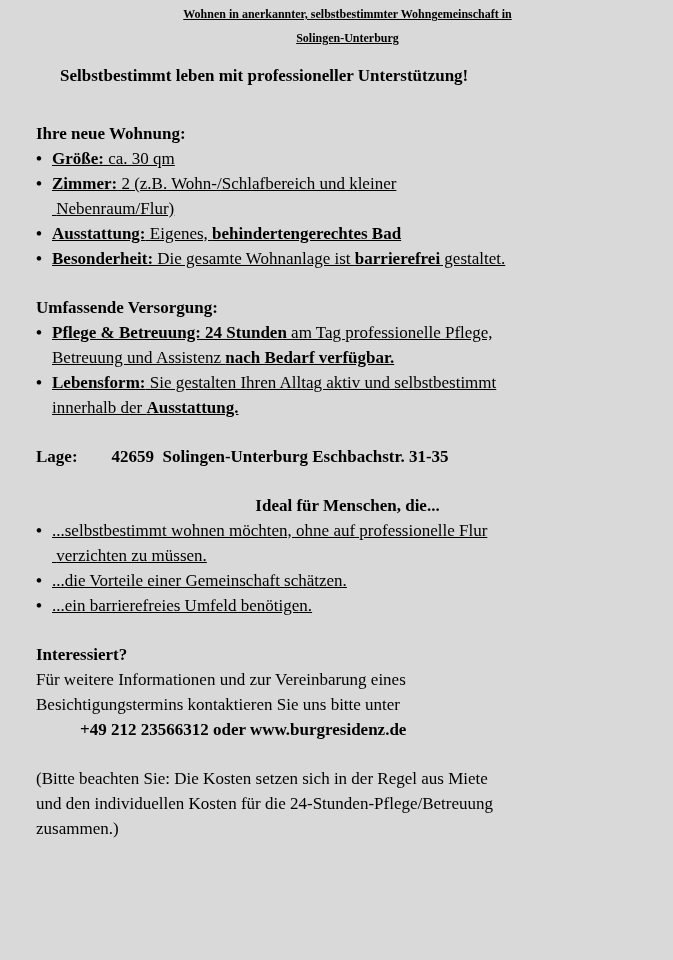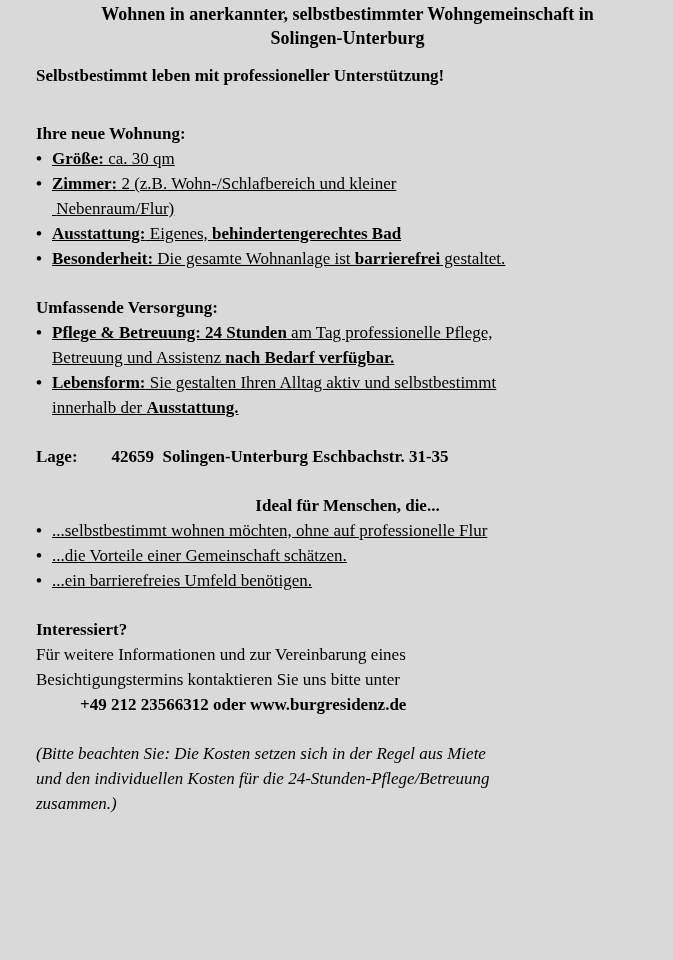--- a/index.html
+++ b/index.html
@@ -19,28 +19,29 @@
     overflow: hidden;
     font-family: "Liberation Serif", "DejaVu Serif", serif;
     color: #000000;
   }
   .block {
     font-size: 17px;
     line-height: 25px;
     white-space: pre-wrap;
   }
   .title {
-    font-size: 18px;
+    font-size: 12px;
     line-height: 24px;
     text-align: center;
+    text-decoration: underline;
   }
   .align-center { text-align: center; }
-  .lead { margin-bottom: 9px; }
+  .lead { margin-bottom: 9px; margin-left: 24px; }
   .b { font-weight: 700; }
-  .i { font-style: italic; }
+  .i { }
   .bullet { display: flex; }
   .bullet-mark {
     flex: 0 0 16px;
     width: 16px;
     font-weight: 700;
   }
   .bullet-content { flex: 1; text-decoration: underline; }
   .spacer { width: 100%; }
 </style>
 </head>
@@ -58,21 +59,21 @@
       <div class="block bullet"><span class="bullet-mark">•</span><span class="bullet-content"><span class="b">Ausstattung:</span><span> Eigenes, </span><span class="b">behindertengerechtes Bad</span></span></div>
       <div class="block bullet"><span class="bullet-mark">•</span><span class="bullet-content"><span class="b">Besonderheit:</span><span> Die gesamte Wohnanlage ist </span><span class="b">barrierefrei</span><span> gestaltet.</span></span></div>
       <div class="block spacer" style="height: 24px;"></div>
       <div class="block paragraph"><span class="b">Umfassende Versorgung:</span></div>
       <div class="block bullet"><span class="bullet-mark">•</span><span class="bullet-content"><span class="b">Pflege &amp; Betreuung: 24 Stunden</span><span> am Tag professionelle Pflege,</span><br><span>Betreuung und Assistenz </span><span class="b">nach Bedarf verfügbar.</span></span></div>
       <div class="block bullet"><span class="bullet-mark">•</span><span class="bullet-content"><span class="b">Lebensform:</span><span> Sie gestalten Ihren Alltag aktiv und selbstbestimmt</span><br><span>innerhalb der </span><span class="b">Ausstattung.</span></span></div>
       <div class="block spacer" style="height: 24px;"></div>
       <div class="block paragraph"><span class="b">Lage:</span><span class="b">        42659  Solingen-Unterburg Eschbachstr. 31-35</span></div>
       <div class="block spacer" style="height: 24px;"></div>
       <div class="block paragraph align-center"><span class="b">Ideal für Menschen, die...</span></div>
-      <div class="block bullet"><span class="bullet-mark">•</span><span class="bullet-content"><span>...selbstbestimmt wohnen möchten, ohne auf professionelle Flur</span><br></span></div>
+      <div class="block bullet"><span class="bullet-mark">•</span><span class="bullet-content"><span>...selbstbestimmt wohnen möchten, ohne auf professionelle Flur</span><br><span> verzichten zu müssen.</span></span></div>
       <div class="block bullet"><span class="bullet-mark">•</span><span class="bullet-content"><span>...die Vorteile einer Gemeinschaft schätzen.</span></span></div>
       <div class="block bullet"><span class="bullet-mark">•</span><span class="bullet-content"><span>...ein barrierefreies Umfeld benötigen.</span></span></div>
       <div class="block spacer" style="height: 24px;"></div>
       <div class="block paragraph"><span class="b">Interessiert?</span></div>
       <div class="block paragraph"><span>Für weitere Informationen und zur Vereinbarung eines</span><br><span>Besichtigungstermins kontaktieren Sie uns bitte unter</span></div>
       <div class="block paragraph" style="padding-left: 44px; font-family: Liberation Serif, serif;"><span class="b">+49 212 23566312 oder www.burgresidenz.de</span></div>
       <div class="block spacer" style="height: 24px;"></div>
       <div class="block paragraph"><span class="i">(Bitte beachten Sie: Die Kosten setzen sich in der Regel aus Miete</span><br><span class="i">und den individuellen Kosten für die 24-Stunden-Pflege/Betreuung</span><br><span class="i">zusammen.)</span></div>
     </div>
 </div>

